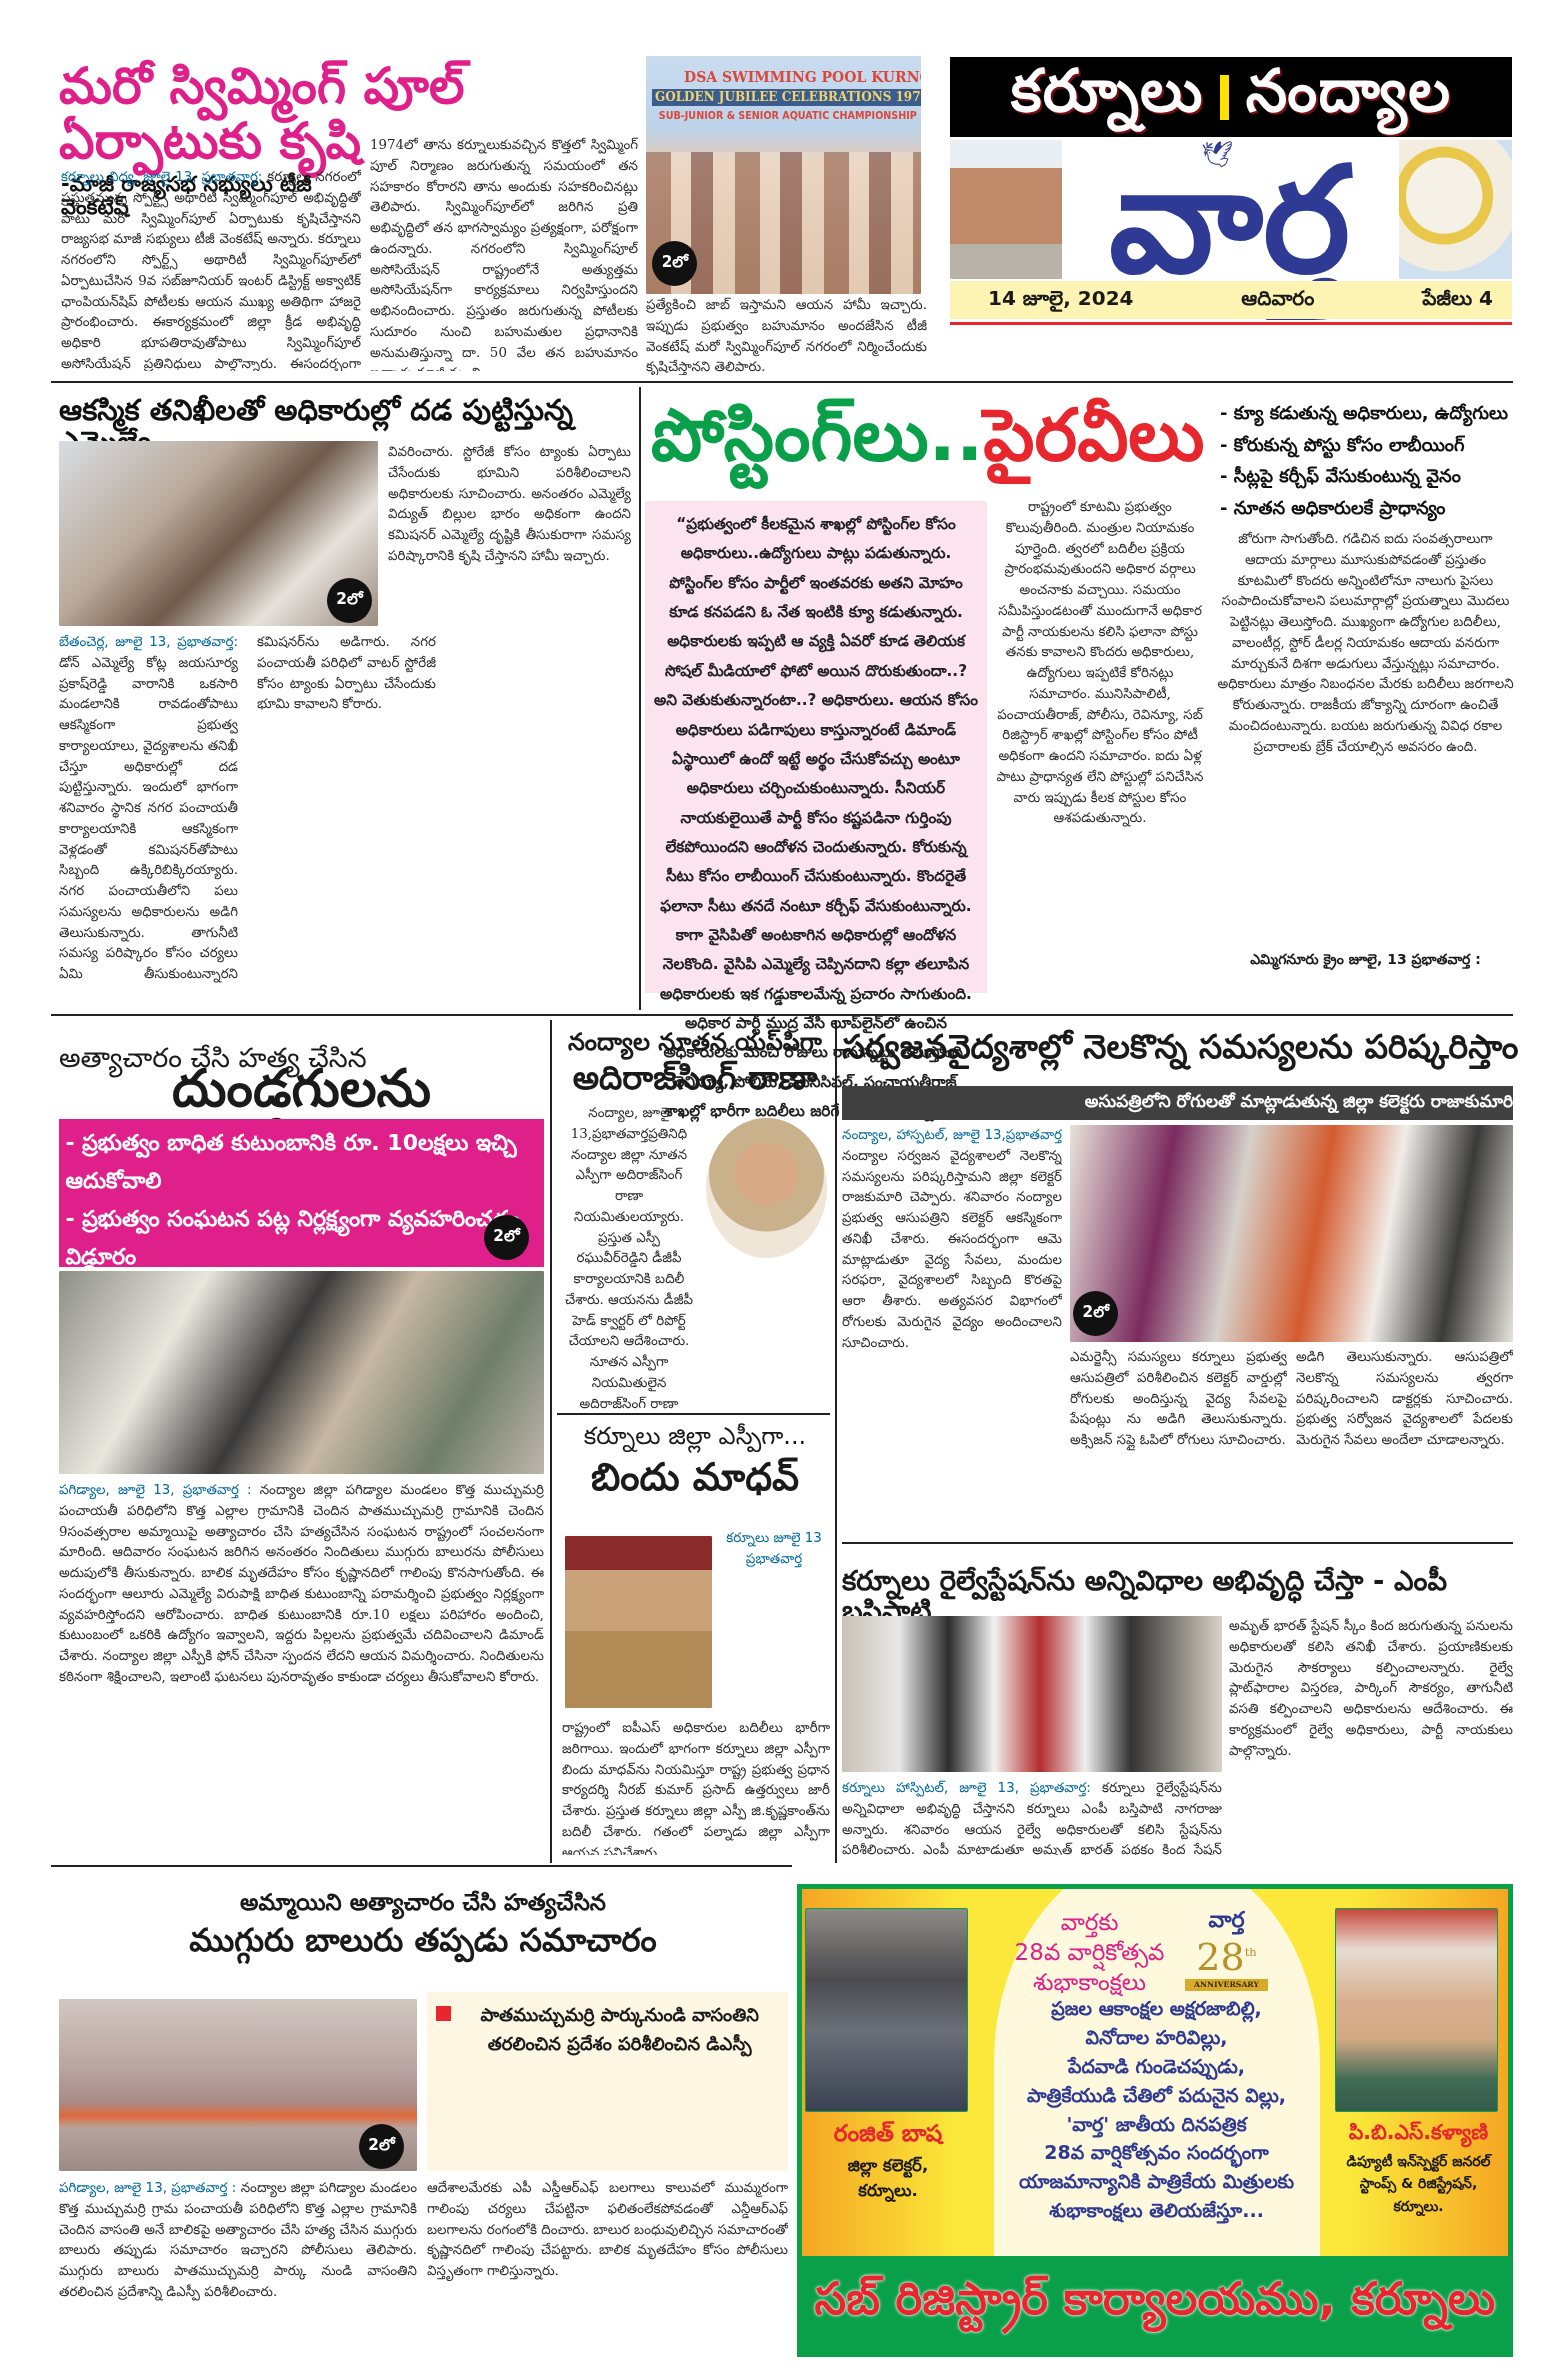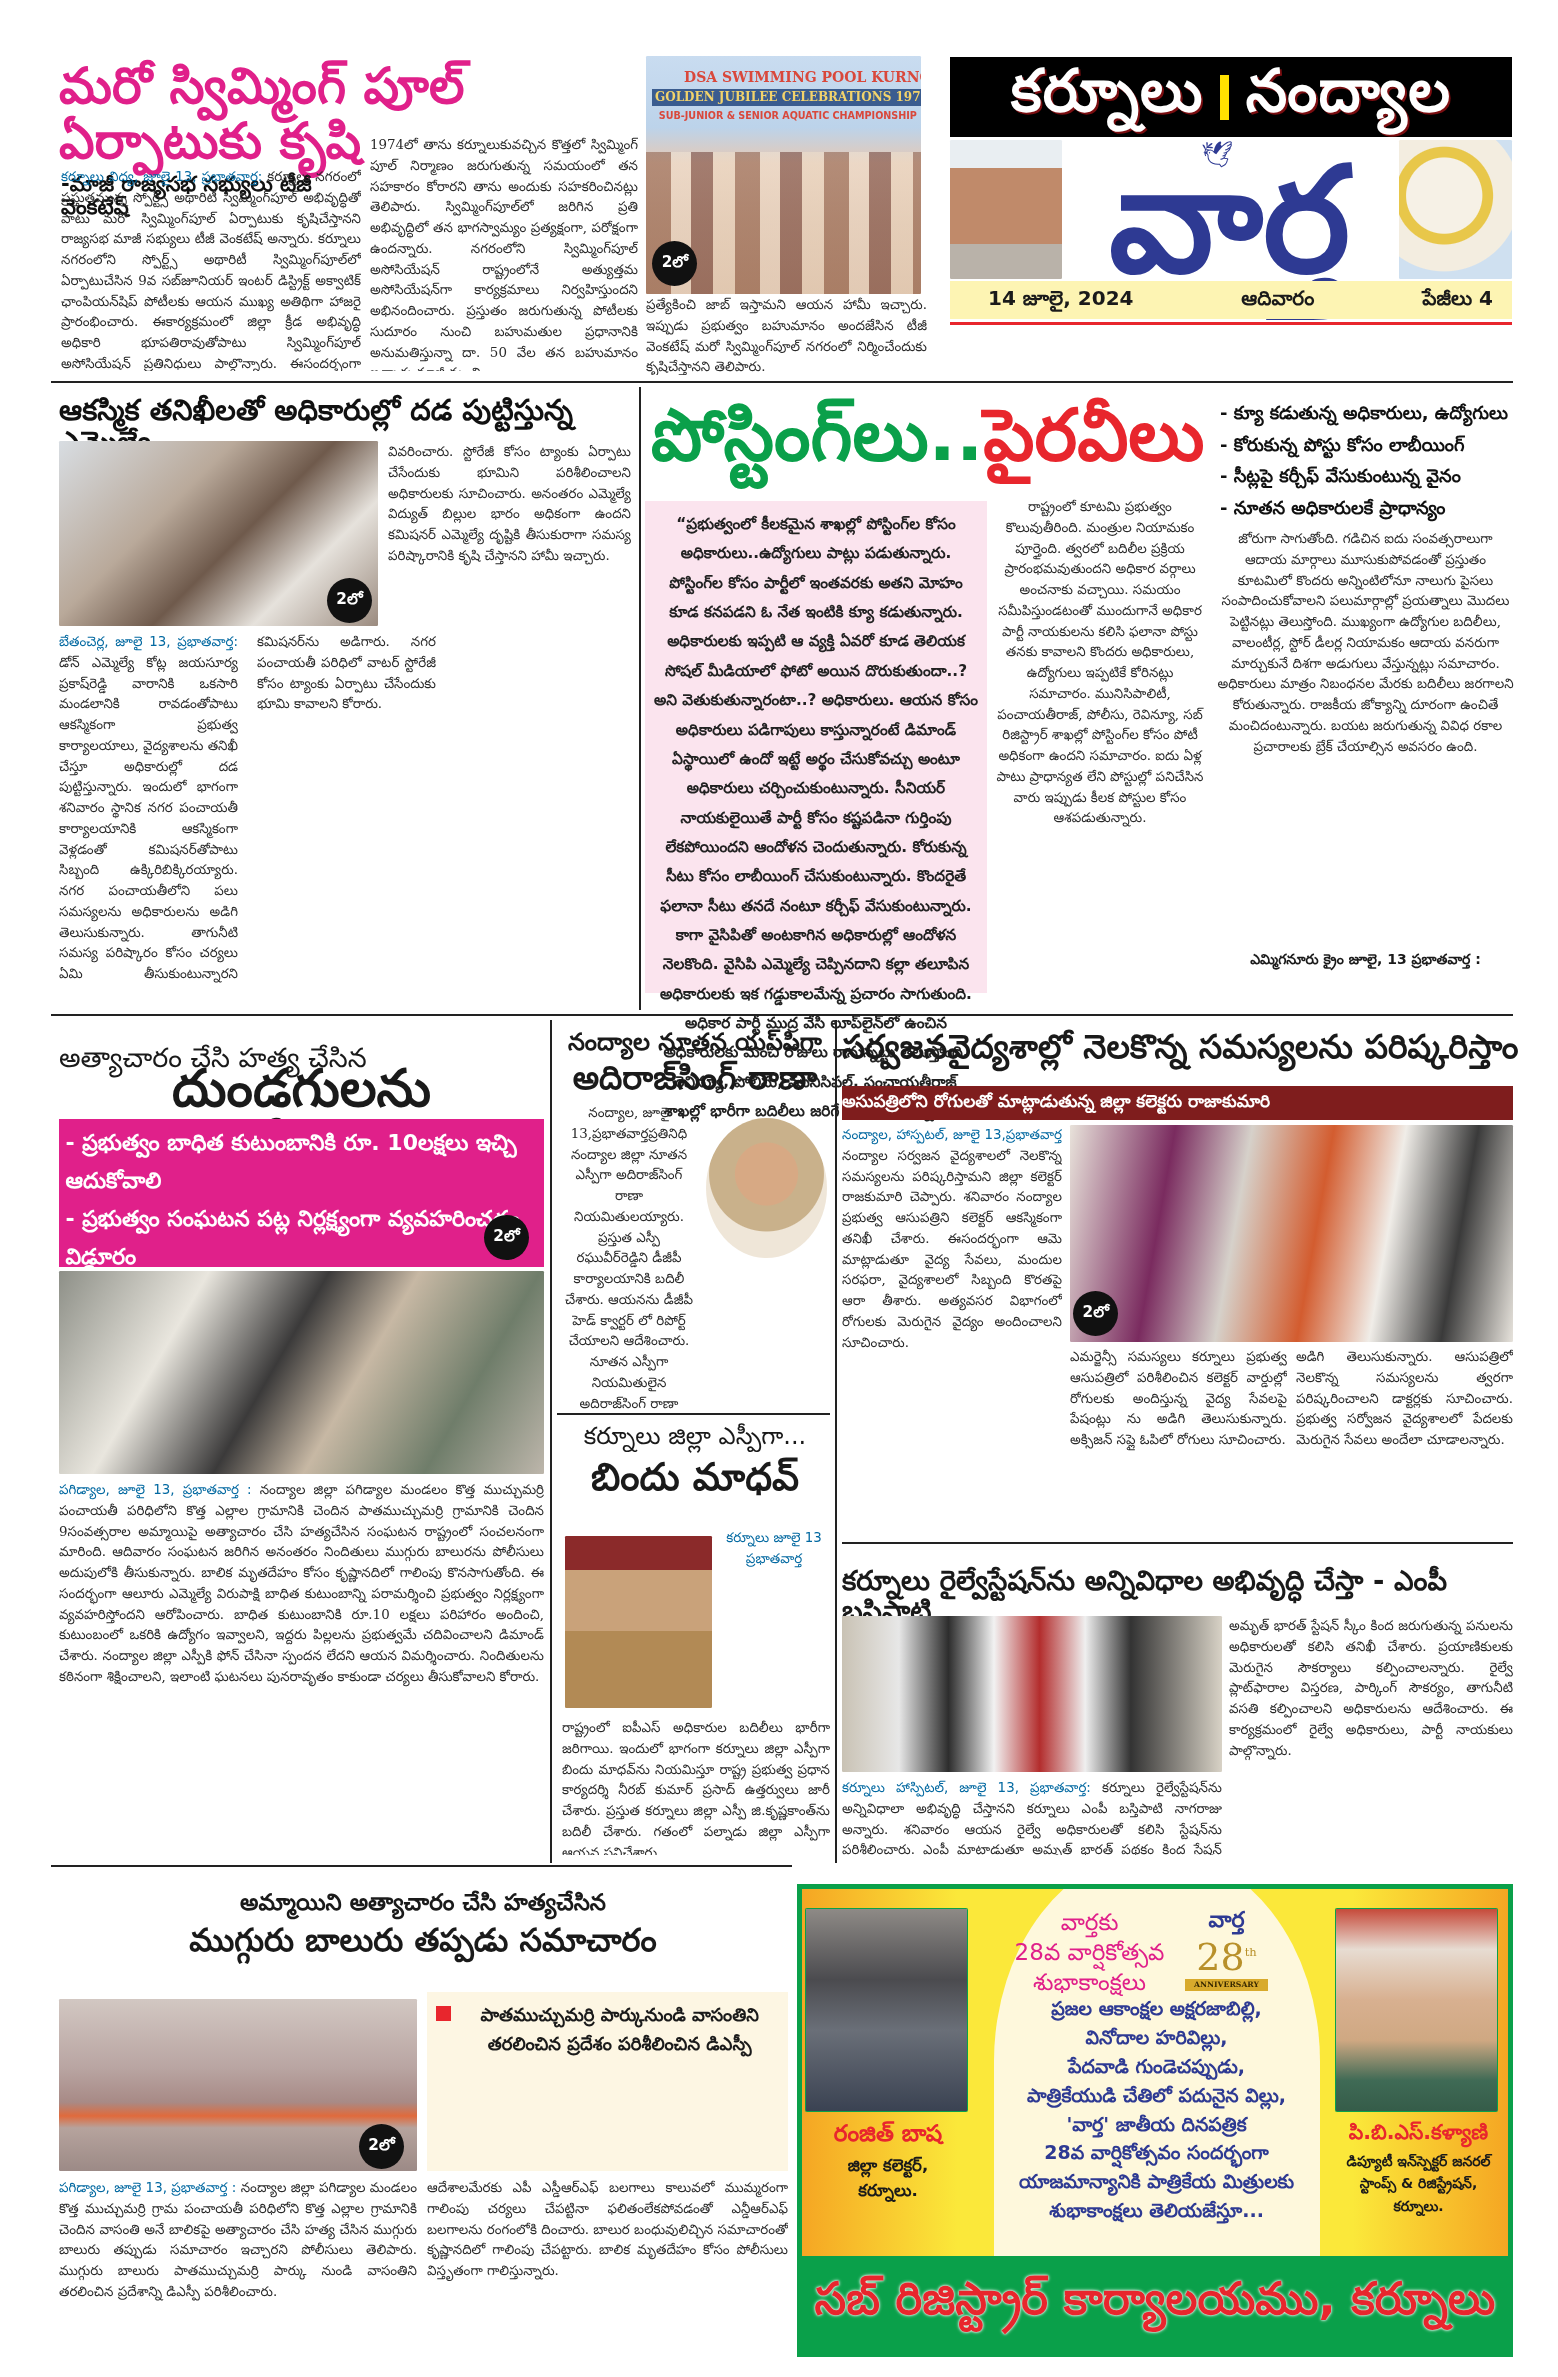--- a/index.html
+++ b/index.html
@@ -129,21 +129,21 @@
 <div class="abs hl" style="left:561px;top:1457px;width:268px;text-align:center;font-size:38px;">బిందు మాధవ్</div>
 <div class="photo" style="left:565px;top:1536px;width:147px;height:172px;background:linear-gradient(180deg,#8b2a2a 0 20%,#c9a27a 20% 55%,#b28a55 55% 100%);"></div>
 <div class="abs body-text" style="left:718px;top:1528px;width:112px;height:185px;overflow:hidden;text-align:center;">
   <b>కర్నూలు జూలై 13 ప్రభాతవార్త</b>
 </div>
 <div class="abs body-text" style="left:562px;top:1718px;width:268px;height:137px;overflow:hidden;">రాష్ట్రంలో ఐపీఎస్ అధికారుల బదిలీలు భారీగా జరిగాయి. ఇందులో భాగంగా కర్నూలు జిల్లా ఎస్పీగా బిందు మాధవ్‌ను నియమిస్తూ రాష్ట్ర ప్రభుత్వ ప్రధాన కార్యదర్శి నీరబ్ కుమార్ ప్రసాద్ ఉత్తర్వులు జారీ చేశారు. ప్రస్తుత కర్నూలు జిల్లా ఎస్పీ జి.కృష్ణకాంత్‌ను బదిలీ చేశారు. గతంలో పల్నాడు జిల్లా ఎస్పీగా ఆయన పనిచేశారు.</div>
 
 <div class="rule-v" style="left:835px;top:1020px;height:843px;"></div>
 
 <div class="abs hl" style="left:842px;top:1029px;width:677px;font-size:33px;">సర్వజనవైద్యశాల్లో నెలకొన్న సమస్యలను పరిష్కరిస్తాం</div>
-<div class="abs" style="left:842px;top:1086px;width:671px;height:34px;background:#7f1d1d;display:flex;align-items:center;justify-content:flex-start;">
+<div class="abs" style="left:842px;top:1086px;width:671px;height:34px;background:#404040;display:flex;align-items:center;justify-content:flex-end;">
   <span style="color:#fff;font-weight:700;font-size:17px;">అసుపత్రిలోని రోగులతో మాట్లాడుతున్న జిల్లా కలెక్టరు రాజాకుమారి</span>
 </div>
 <div class="abs body-text" style="left:842px;top:1125px;width:220px;height:271px;overflow:hidden;">
   <b>నంద్యాల, హాస్పటల్, జూలై 13,ప్రభాతవార్త</b>
   <span>నంద్యాల సర్వజన వైద్యశాలలో నెలకొన్న సమస్యలను పరిష్కరిస్తామని జిల్లా కలెక్టర్ రాజకుమారి చెప్పారు. శనివారం నంద్యాల ప్రభుత్వ ఆసుపత్రిని కలెక్టర్ ఆకస్మికంగా తనిఖీ చేశారు. ఈసందర్భంగా ఆమె మాట్లాడుతూ వైద్య సేవలు, మందుల సరఫరా, వైద్యశాలలో సిబ్బంది కొరతపై ఆరా తీశారు. అత్యవసర విభాగంలో రోగులకు మెరుగైన వైద్యం అందించాలని సూచించారు.</span>
 </div>
 <div class="photo" style="left:1070px;top:1125px;width:443px;height:217px;background:linear-gradient(100deg,#e8e2da 0%,#7a2b5f 22%,#d6d1ca 38%,#d35c2f 55%,#f0ede8 70%,#3a3a3a 85%,#e7e3dc 100%);">
   <div class="badge-2lo" style="left:3.2px;top:166px;">2లో</div>
 </div>
 <div class="abs body-text" style="left:1070px;top:1347px;width:217px;height:160px;overflow:hidden;">ఎమర్జెన్సీ సమస్యలు కర్నూలు ప్రభుత్వ ఆసుపత్రిలో పరిశీలించిన కలెక్టర్ వార్డుల్లో రోగులకు అందిస్తున్న వైద్య సేవలపై పేషంట్లు ను అడిగి తెలుసుకున్నారు. అక్సిజన్ సప్లై ఓపిలో రోగులు సూచించారు.</div>

